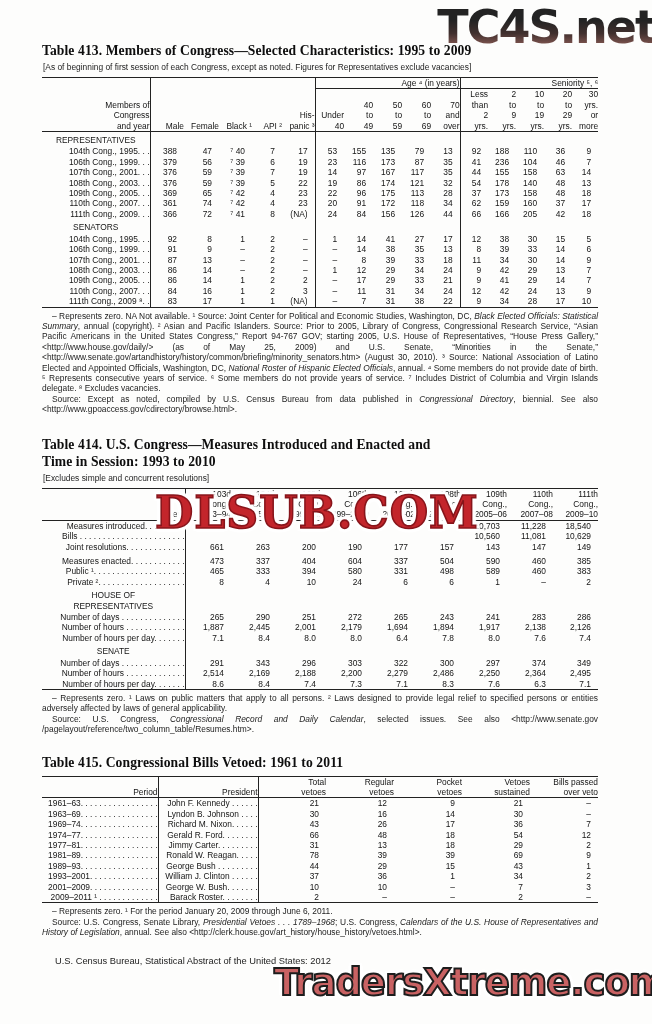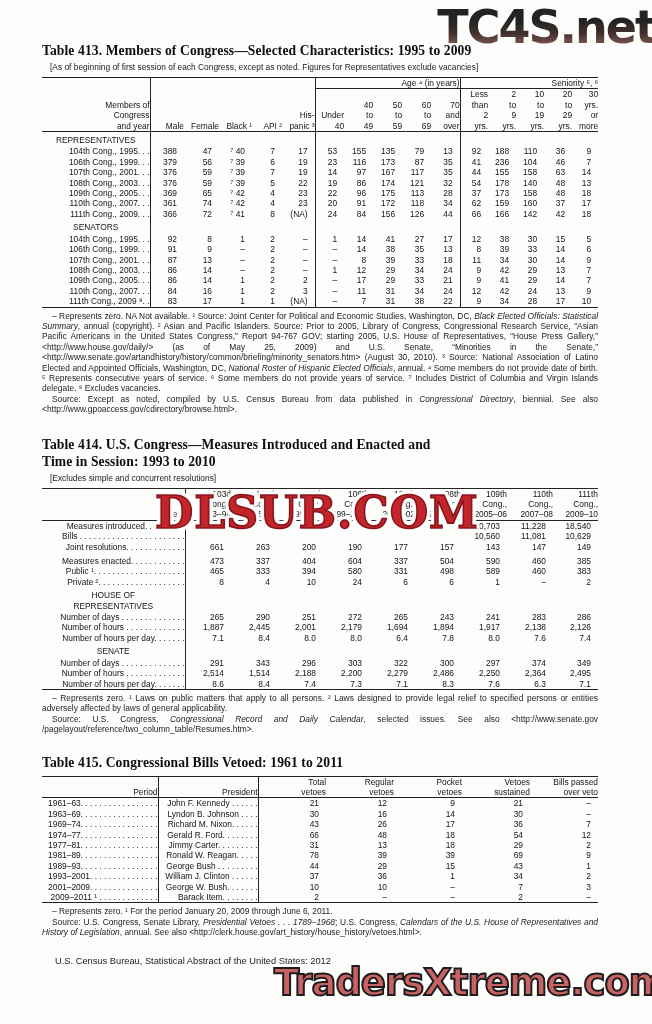--- a/index.html
+++ b/index.html
@@ -13,21 +13,21 @@
 
   
   .title{
     font-family:"Liberation Serif","DejaVu Serif",serif;
     font-weight:bold;font-size:13.6px;line-height:17px;color:#0e0e0e;
     margin:0;white-space:pre-line;letter-spacing:.1px;
   }
   .t413-title{margin-top:42px;}
   .t414-title{margin-top:21px;}
   .t415-title{margin-top:19px;}
-  .note{font-size:8.4px;line-height:10px;margin:3px 0 0 8px;color:#222;}
+  .note{font-size:8.4px;line-height:10px;margin:3px 0 0 1px;color:#222;}
 
   
   table.t{border-collapse:collapse;table-layout:fixed;width:556px;
     margin-top:5px;font-size:8.4px;color:#141414;
     border-top:1px solid #222;border-bottom:1px solid #222;}
   .t th,.t td{padding:0;vertical-align:bottom;line-height:10.4px;}
   .t thead th{font-weight:normal;text-align:right;}
   .ch{text-align:center;white-space:pre-line;line-height:9.7px;padding:1px 1px 2px;border-bottom:1px solid #222;}
   .chy{text-align:right;padding-right:5px;}
   .stubh{text-align:center;white-space:pre-line;vertical-align:middle;
@@ -301,21 +301,21 @@
             <td class="num">⁷ 41</td>
             <td class="num">8</td>
             <td class="num">(NA)</td>
             <td class="num rl">24</td>
             <td class="num">84</td>
             <td class="num">156</td>
             <td class="num">126</td>
             <td class="num">44</td>
             <td class="num rl">66</td>
             <td class="num">166</td>
-            <td class="num">142</td>
+            <td class="num">205</td>
             <td class="num">42</td>
             <td class="num">18</td>
           </tr>
           <tr>
             <td class="stub section">SENATORS</td>
             <td class="num"></td>
             <td class="num"></td>
             <td class="num"></td>
             <td class="num"></td>
             <td class="num"></td>
@@ -667,21 +667,21 @@
             <td class="num">303</td>
             <td class="num">322</td>
             <td class="num">300</td>
             <td class="num">297</td>
             <td class="num">374</td>
             <td class="num">349</td>
           </tr>
           <tr>
             <td class="stub">Number of hours . . . . . . . . . . . . .</td>
             <td class="num">2,514</td>
-            <td class="num">1,514</td>
+            <td class="num">2,169</td>
             <td class="num">2,188</td>
             <td class="num">2,200</td>
             <td class="num">2,279</td>
             <td class="num">2,486</td>
             <td class="num">2,250</td>
             <td class="num">2,364</td>
             <td class="num">2,495</td>
           </tr>
           <tr>
             <td class="stub">Number of hours per day. . . . . . .</td>
@@ -808,21 +808,21 @@
             <td class="stub">2001–2009. . . . . . . . . . . . . . .</td>
             <td class="stub2">George W. Bush. . . . . . .</td>
             <td class="num">10</td>
             <td class="num">10</td>
             <td class="num">–</td>
             <td class="num">7</td>
             <td class="num">3</td>
           </tr>
           <tr>
             <td class="stub">2009–2011 ¹ . . . . . . . . . . . . .</td>
-            <td class="stub2">Barack Item. . . . . . . .</td>
+            <td class="stub2">Barack Roster. . . . . . . .</td>
             <td class="num">2</td>
             <td class="num">–</td>
             <td class="num">–</td>
             <td class="num">2</td>
             <td class="num">–</td>
           </tr>
         </tbody>
     </table>
 
     <div class="fnblock">

